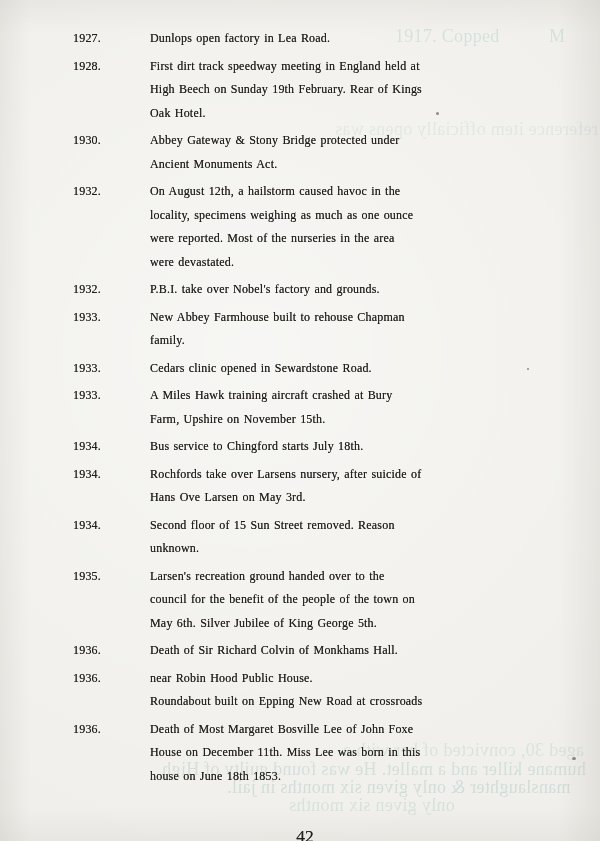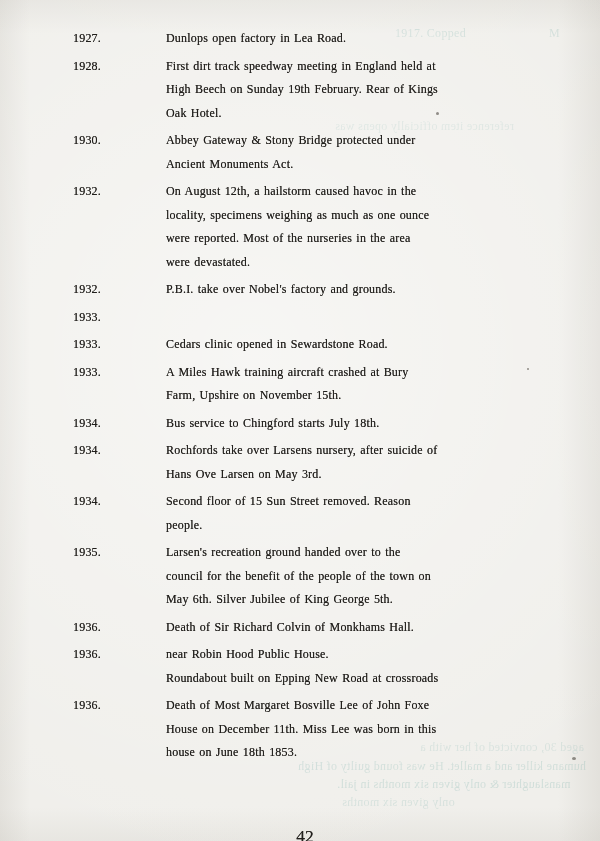--- a/index.html
+++ b/index.html
@@ -37,35 +37,34 @@
   .year, .line {
     font-size: 12px;
     line-height: 23.5px;
     color: #211f1c;
     letter-spacing: 0.2px;
     text-shadow: 0 0 0.5px rgba(33,31,28,0.75);
   }
   .line {
     white-space: nowrap;
     word-spacing: 1px;
-    margin-left: 16px;
   }
   .pagenum {
     position: absolute;
     left: 0;
     top: 826px;
     width: 610px;
     text-align: center;
     font-size: 17.5px;
     color: #211f1c;
     text-shadow: 0 0 0.5px rgba(33,31,28,0.75);
   }
   .ghost {
     position: absolute;
-    font-size: 12px;
+    font-size: 18px;
     white-space: nowrap;
     color: #0f766e;
     opacity: 0.13;
     filter: blur(0.6px);
     letter-spacing: 0.3px;
   }
   .mirror { transform: scaleX(-1); }
   .speck {
     position: absolute;
     background: rgba(62,57,50,0.55);
@@ -127,20 +126,24 @@
 
   <div class="entry">
     <div class="year">1932.</div>
     <div class="desc">
       <div class="line">P.B.I. take over Nobel's factory and grounds.</div>
     </div>
   </div>
 
   <div class="entry">
     <div class="year">1933.</div>
+    <div class="desc">
+      <div class="line">New Abbey Farmhouse built to rehouse Chapman</div>
+      <div class="line">family.</div>
+    </div>
   </div>
 
   <div class="entry">
     <div class="year">1933.</div>
     <div class="desc">
       <div class="line">Cedars clinic opened in Sewardstone Road.</div>
     </div>
   </div>
 
   <div class="entry">
@@ -163,21 +166,21 @@
     <div class="desc">
       <div class="line">Rochfords take over Larsens nursery, after suicide of</div>
       <div class="line">Hans Ove Larsen on May 3rd.</div>
     </div>
   </div>
 
   <div class="entry">
     <div class="year">1934.</div>
     <div class="desc">
       <div class="line">Second floor of 15 Sun Street removed. Reason</div>
-      <div class="line">people.</div>
+      <div class="line">unknown.</div>
     </div>
   </div>
 
   <div class="entry">
     <div class="year">1935.</div>
     <div class="desc">
       <div class="line">Larsen's recreation ground handed over to the</div>
       <div class="line">council for the benefit of the people of the town on</div>
       <div class="line">May 6th. Silver Jubilee of King George 5th.</div>
     </div>

